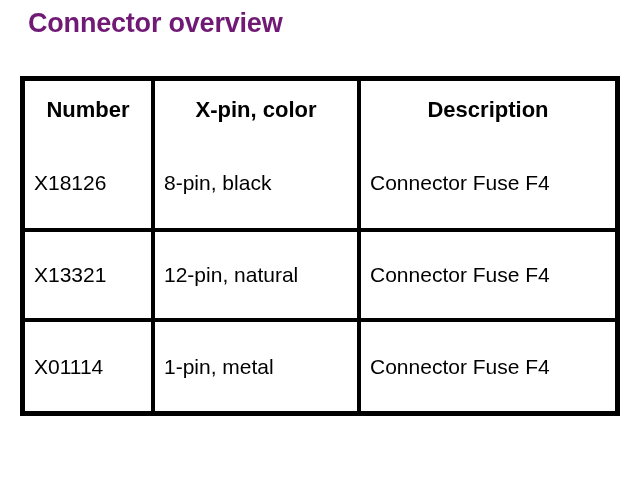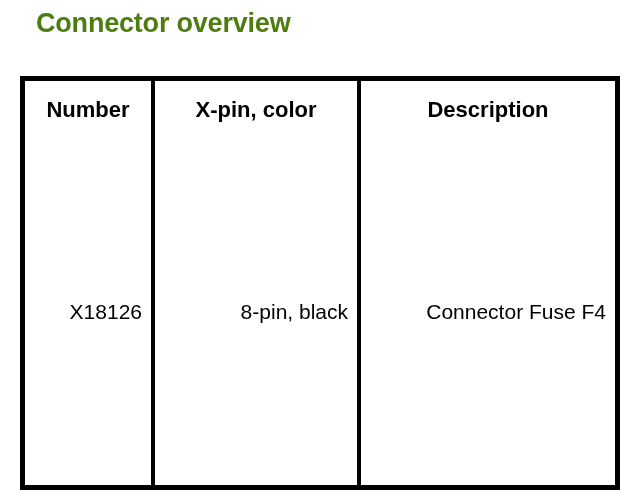--- a/index.html
+++ b/index.html
@@ -12,36 +12,36 @@
     height: 504px;
     position: relative;
     overflow: hidden;
     font-family: "Liberation Sans", sans-serif;
     color: #000000;
     -webkit-font-smoothing: none;
   }
 
   .page-title {
     position: absolute;
-    left: 36px;
+    left: 28px;
     top: 6px;
     font-size: 27px;
     font-weight: bold;
     letter-spacing: -0.2px;
     line-height: 34px;
     white-space: nowrap;
-    color: #4d7c0f;
+    color: #701a75;
   }
 
   .table-wrap {
     position: absolute;
     left: 20px;
     top: 76px;
     width: 600px;
-    height: 414px;
+    height: 340px;
     box-sizing: border-box;
     border: 5px solid #000000;
     background: #ffffff;
   }
 
   table.connector-table {
     width: 100%;
     height: 100%;
     border-collapse: collapse;
     table-layout: fixed;
@@ -80,21 +80,21 @@
   }
 
   table.connector-table th {
     font-weight: bold;
     text-align: center;
     font-size: 22px;
   }
 
   table.connector-table td {
     font-weight: normal;
-    text-align: right;
+    text-align: left;
   }
 </style>
 </head>
 <body>
 
 <div class="page-title">Connector overview</div>
 
 <div class="table-wrap">
   <table class="connector-table">
     <colgroup>
@@ -108,15 +108,25 @@
         <th>X-pin, color</th>
         <th>Description</th>
       </tr>
     </thead>
     <tbody>
       <tr>
         <td>X18126</td>
         <td>8-pin, black</td>
         <td>Connector Fuse F4</td>
       </tr>
+      <tr>
+        <td>X13321</td>
+        <td>12-pin, natural</td>
+        <td>Connector Fuse F4</td>
+      </tr>
+      <tr>
+        <td>X01114</td>
+        <td>1-pin, metal</td>
+        <td>Connector Fuse F4</td>
+      </tr>
     </tbody>
   </table>
 </div>
 
 </body></html>

